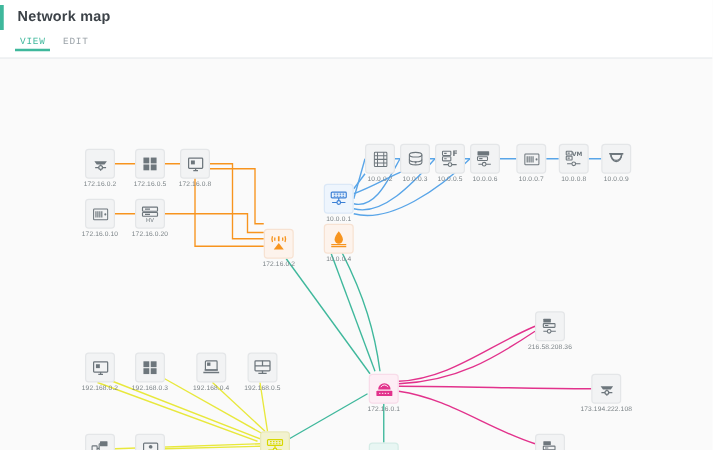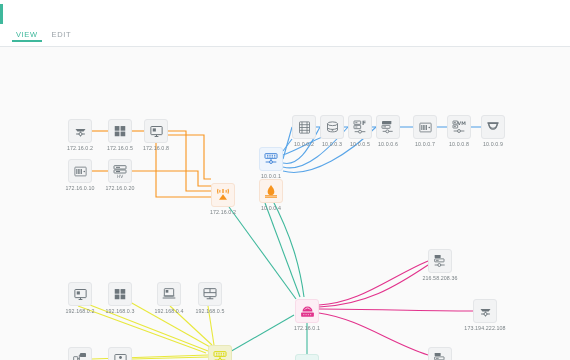--- a/index.html
+++ b/index.html
@@ -37,20 +37,21 @@
     border-bottom:1px solid #e3e7ea;
     background:#fff;
   }
   .tab {
     font-size:7.5px;
     letter-spacing:0.6px;
     color:#9aa2a8;
     padding:2px 7px 0 7px;
     position:relative;
     cursor:pointer;
+    font-family:Liberation Mono, monospace;
   }
   .tab.active { color:#3fb89c; }
   .tab.active:after {
     content:""; position:absolute;
     left:3px; right:3px; bottom:-3px;
     height:2px; background:#3fb89c;
   }
   
   #canvas {
     position:relative;
@@ -85,20 +86,21 @@
   .n-orange{ background:#fdf3ec; border-color:#f7e2d2; }
   .n-pink  { background:#fdeef5; border-color:#f8dce9; }
   .n-yellow{ background:#f2f2cf; border-color:#e8e8b8; }
   .n-teal  { background:#e8f6f3; border-color:#d4ece6; }
 </style>
 </head>
 <body>
 
 <div id="header">
   <div id="header-accent"></div>
+  <div id="page-title">Network map</div>
 </div>
 
 <div id="tabbar">
   <div class="tab active">VIEW</div>
   <div class="tab">EDIT</div>
 </div>
 
 <div id="canvas">
 
   <svg id="edges" width="570" height="313">

